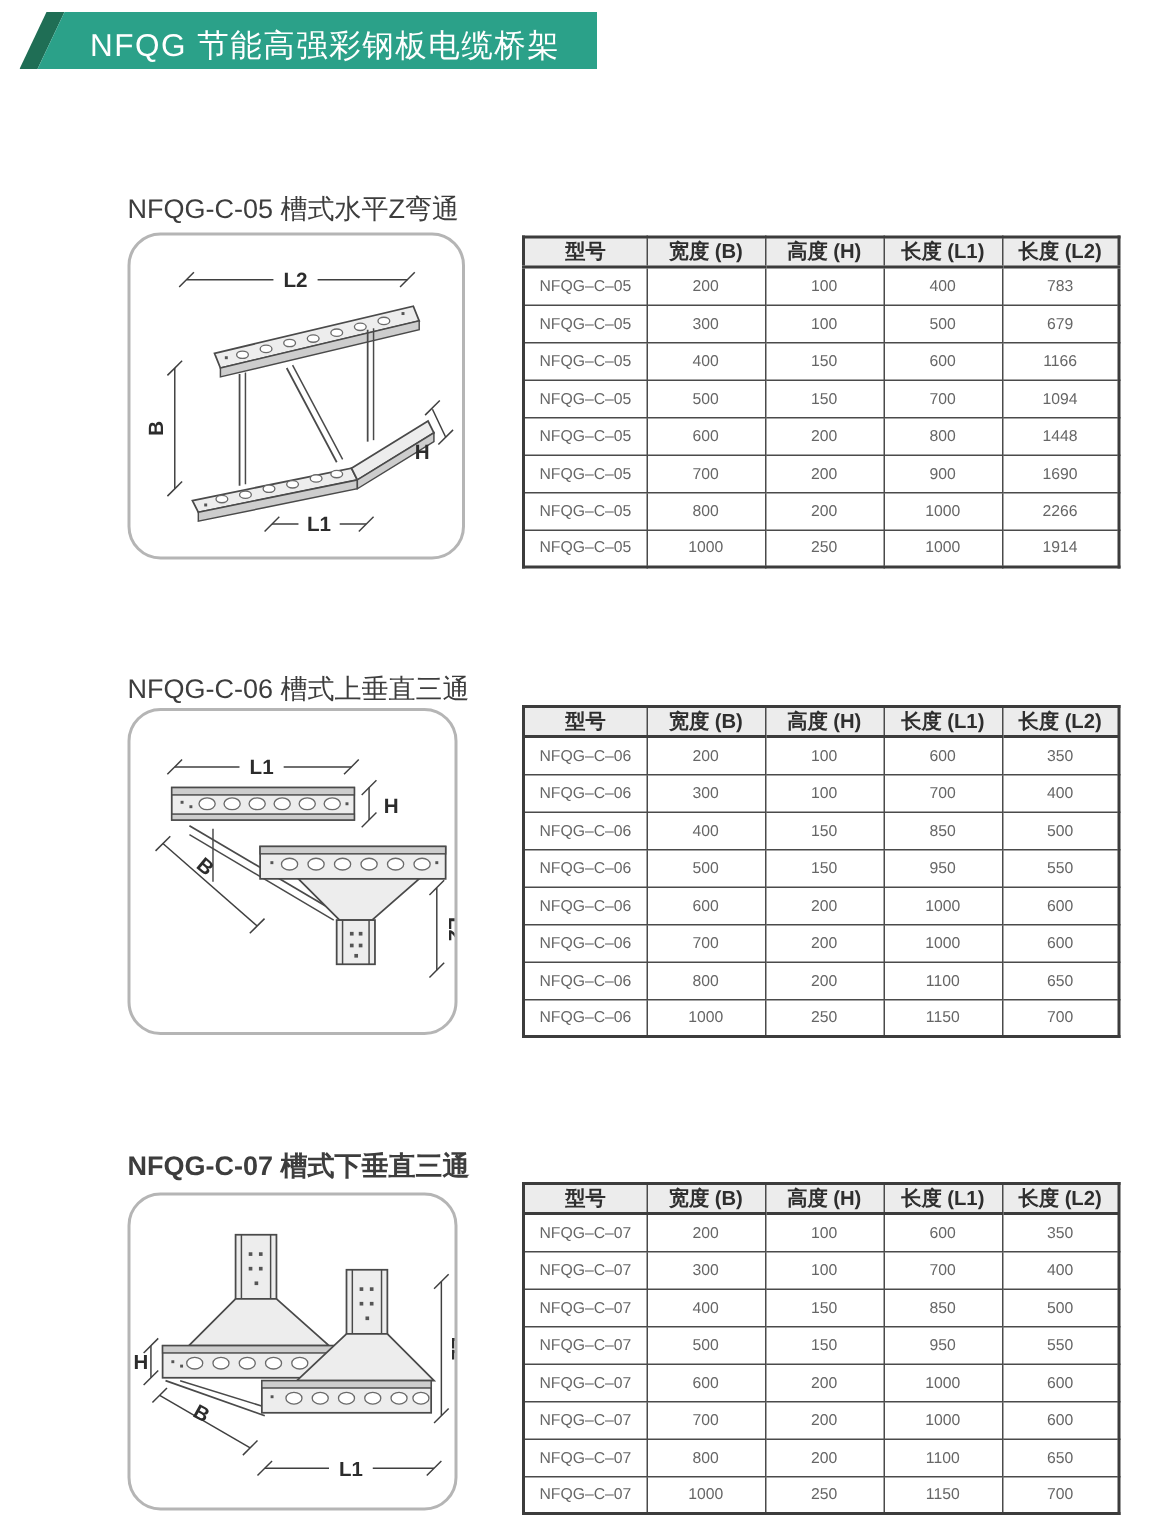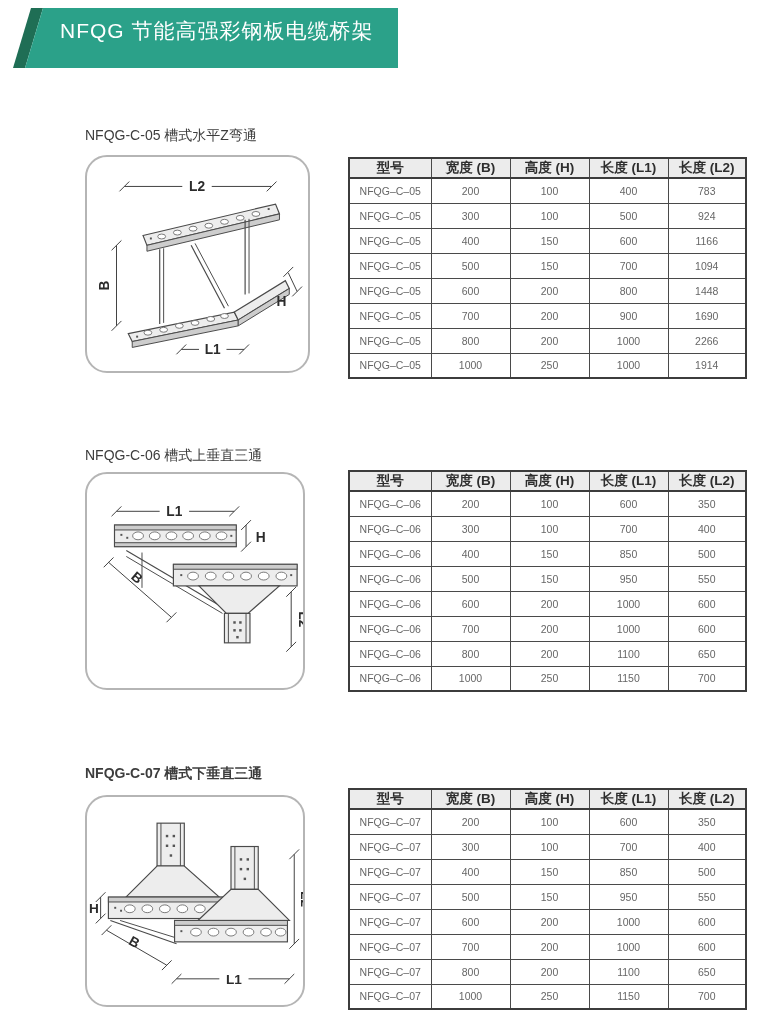--- a/index.html
+++ b/index.html
@@ -5,32 +5,32 @@
   :root{
     --teal:#2BA189; --dark_green:#1F6E55; --header_bg:#ECECEC;
     --border_dark:#3C3C3C; --cell_text:#666666; --label_text:#3D3D3D;
   }
   *{margin:0;padding:0;box-sizing:border-box;}
   html,body{width:780px;height:1020px;background:#fff;overflow:hidden;
     font-family:"Liberation Sans","DejaVu Sans",sans-serif;}
   .page{position:relative;width:780px;height:1020px;background:#fff;}
 
   
-  .banner{position:absolute;left:0;top:8px;width:398px;height:60px;}
+  .banner{position:absolute;left:0;top:8px;width:398px;height:38px;}
   .banner-dark{position:absolute;inset:0;background:var(--dark_green);
     clip-path:polygon(31px 0,43px 0,25px 100%,13px 100%);}
   .banner-main{position:absolute;inset:0;background:var(--teal);
     clip-path:polygon(43px 0,100% 0,100% 100%,25px 100%);}
   .banner-text{position:absolute;left:60px;top:0;height:46px;line-height:46px;
     color:#fff;font-size:21px;letter-spacing:1px;white-space:nowrap;}
 
   .page-title{position:absolute;left:24px;top:76px;font-size:18px;font-weight:bold;
     color:#262626;letter-spacing:.5px;}
 
-  .sec-label{position:absolute;left:85px;font-size:14px;color:var(--label_text);white-space:nowrap;}
+  .sec-label{position:absolute;left:85px;font-size:18px;color:var(--label_text);white-space:nowrap;}
   .draw-box{position:absolute;left:85px;background:#fff;border:2px solid #b5b5b5;border-radius:22px;}
   .draw-box svg{display:block;width:100%;height:100%;}
 
   table.spec{position:absolute;left:348px;width:397px;border-collapse:collapse;
     table-layout:fixed;border:2px solid var(--border_dark);}
   table.spec th{height:16px;background:var(--header_bg);font-size:13.5px;font-weight:600;
     color:#2e2e2e;border:1px solid #4a4a4a;border-bottom:2px solid var(--border_dark);text-align:center;}
   table.spec td{height:25px;font-size:10.5px;color:var(--cell_text);
     border:1px solid #4a4a4a;text-align:center;vertical-align:middle;}
 
@@ -141,21 +141,21 @@
           <td>200</td>
           <td>100</td>
           <td>400</td>
           <td>783</td>
         </tr>
         <tr>
           <td>NFQG–C–05</td>
           <td>300</td>
           <td>100</td>
           <td>500</td>
-          <td>924</td>
+          <td>679</td>
         </tr>
         <tr>
           <td>NFQG–C–05</td>
           <td>400</td>
           <td>150</td>
           <td>600</td>
           <td>1166</td>
         </tr>
         <tr>
           <td>NFQG–C–05</td>

